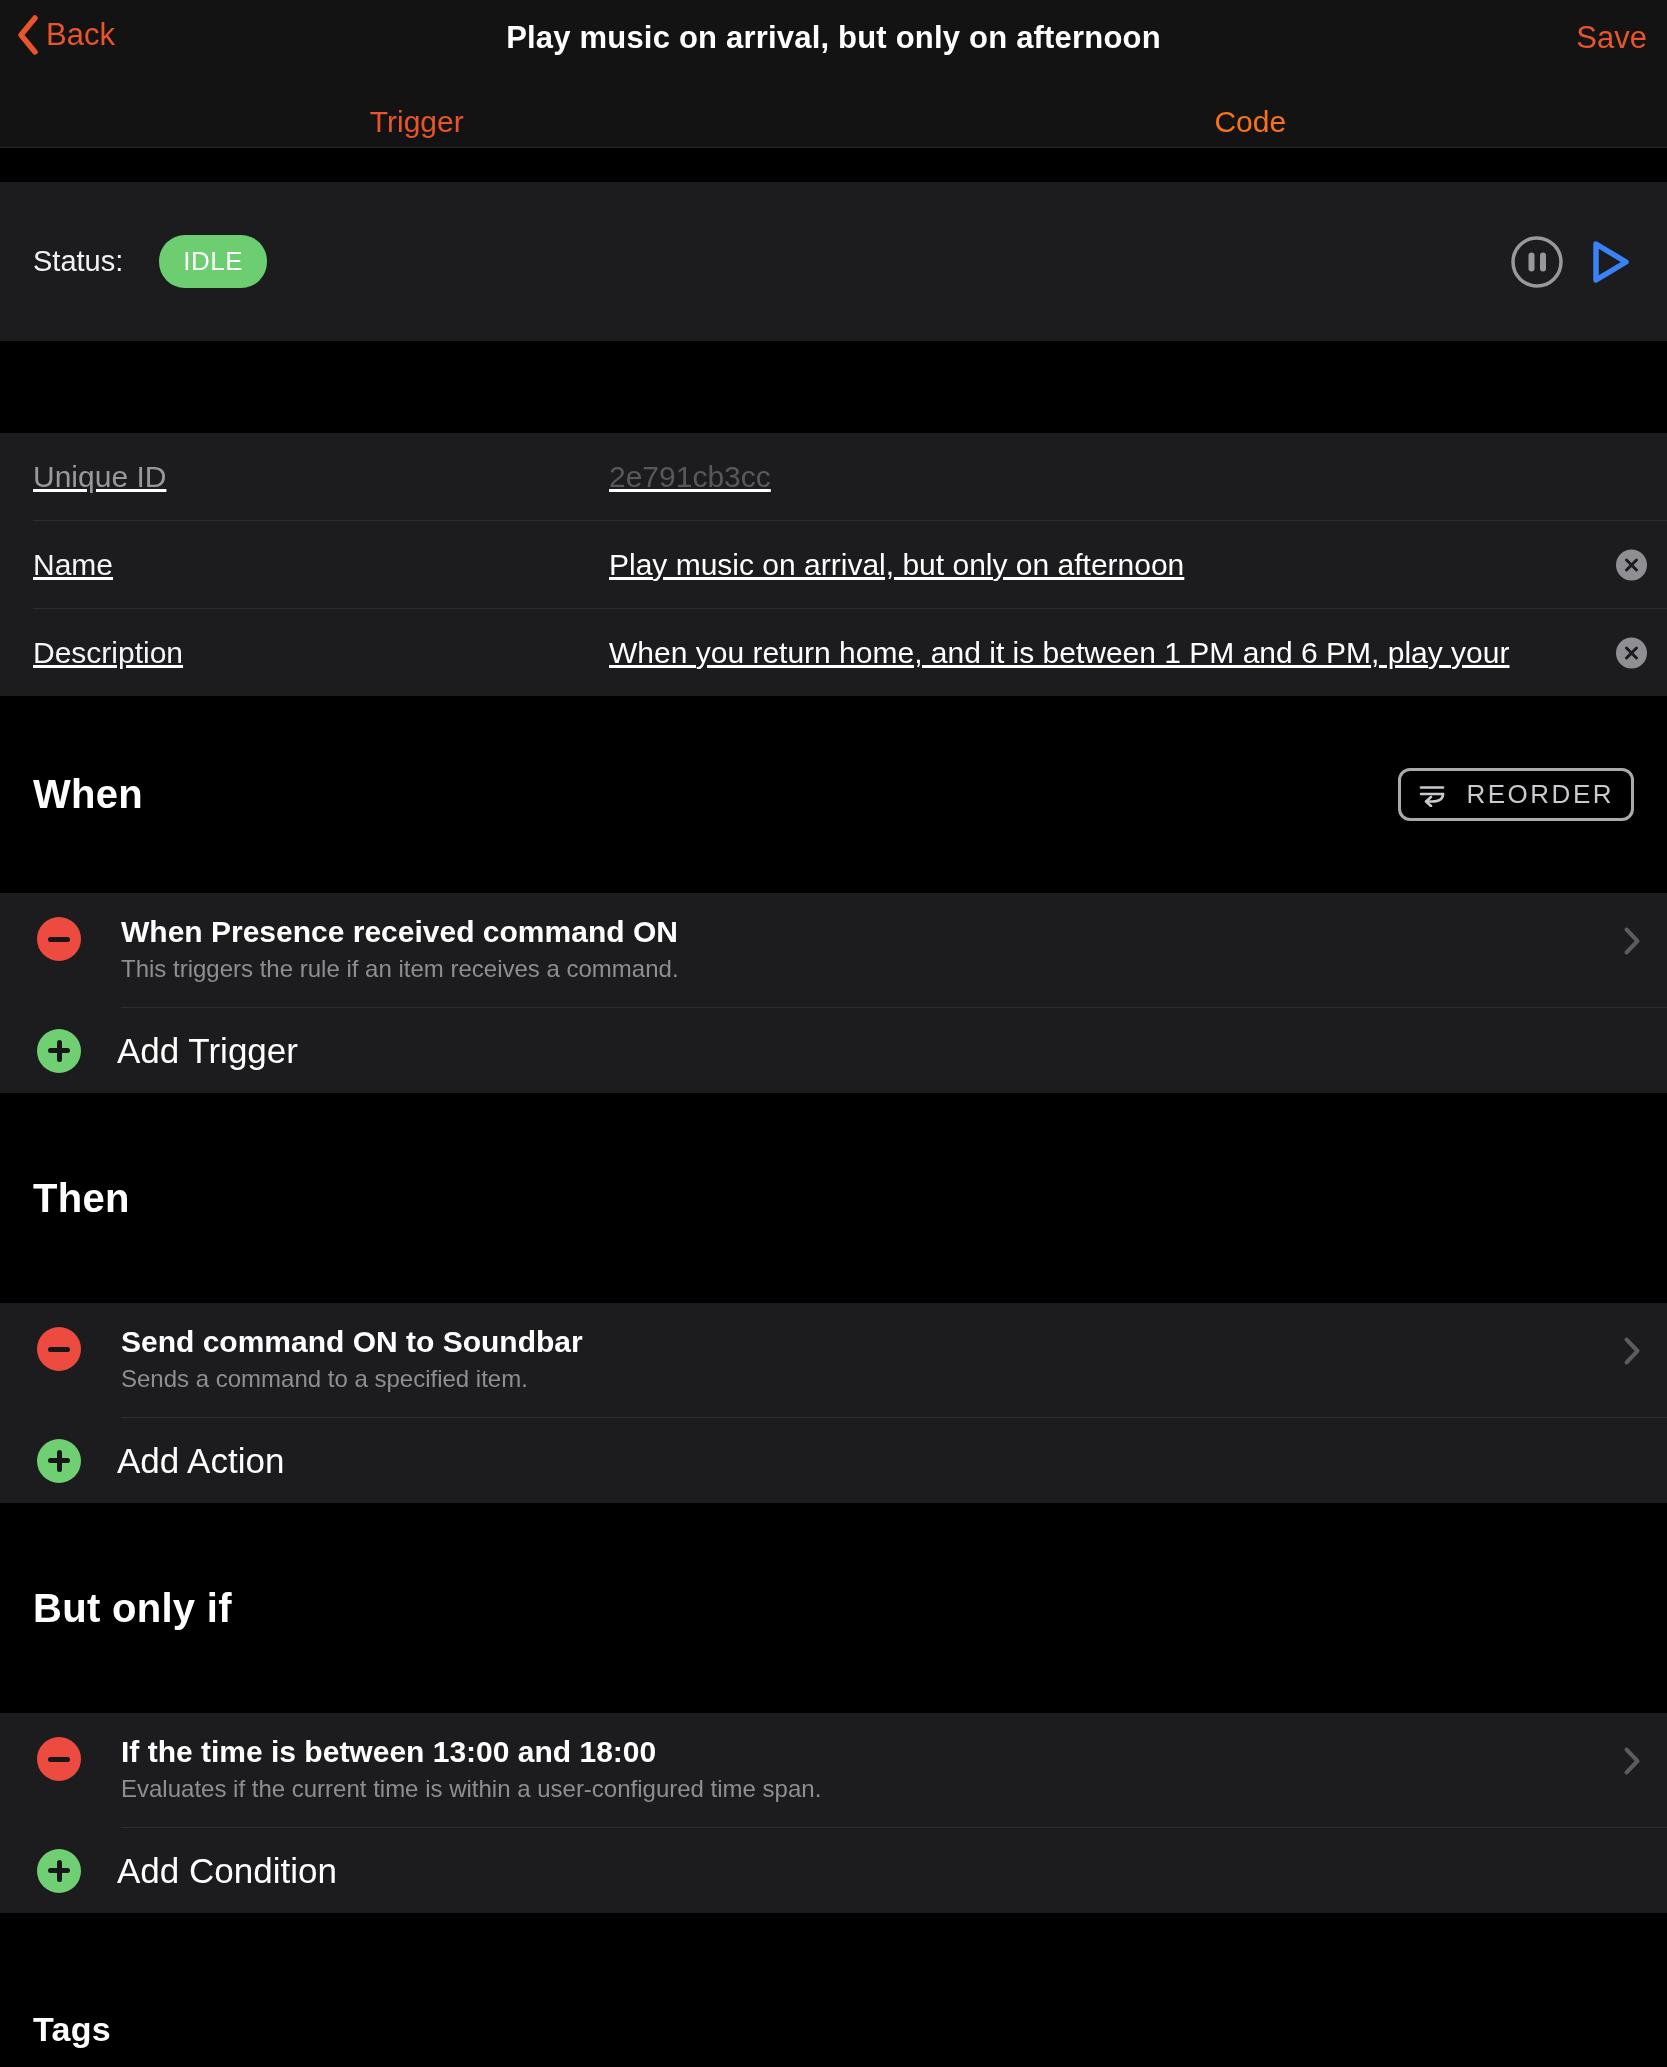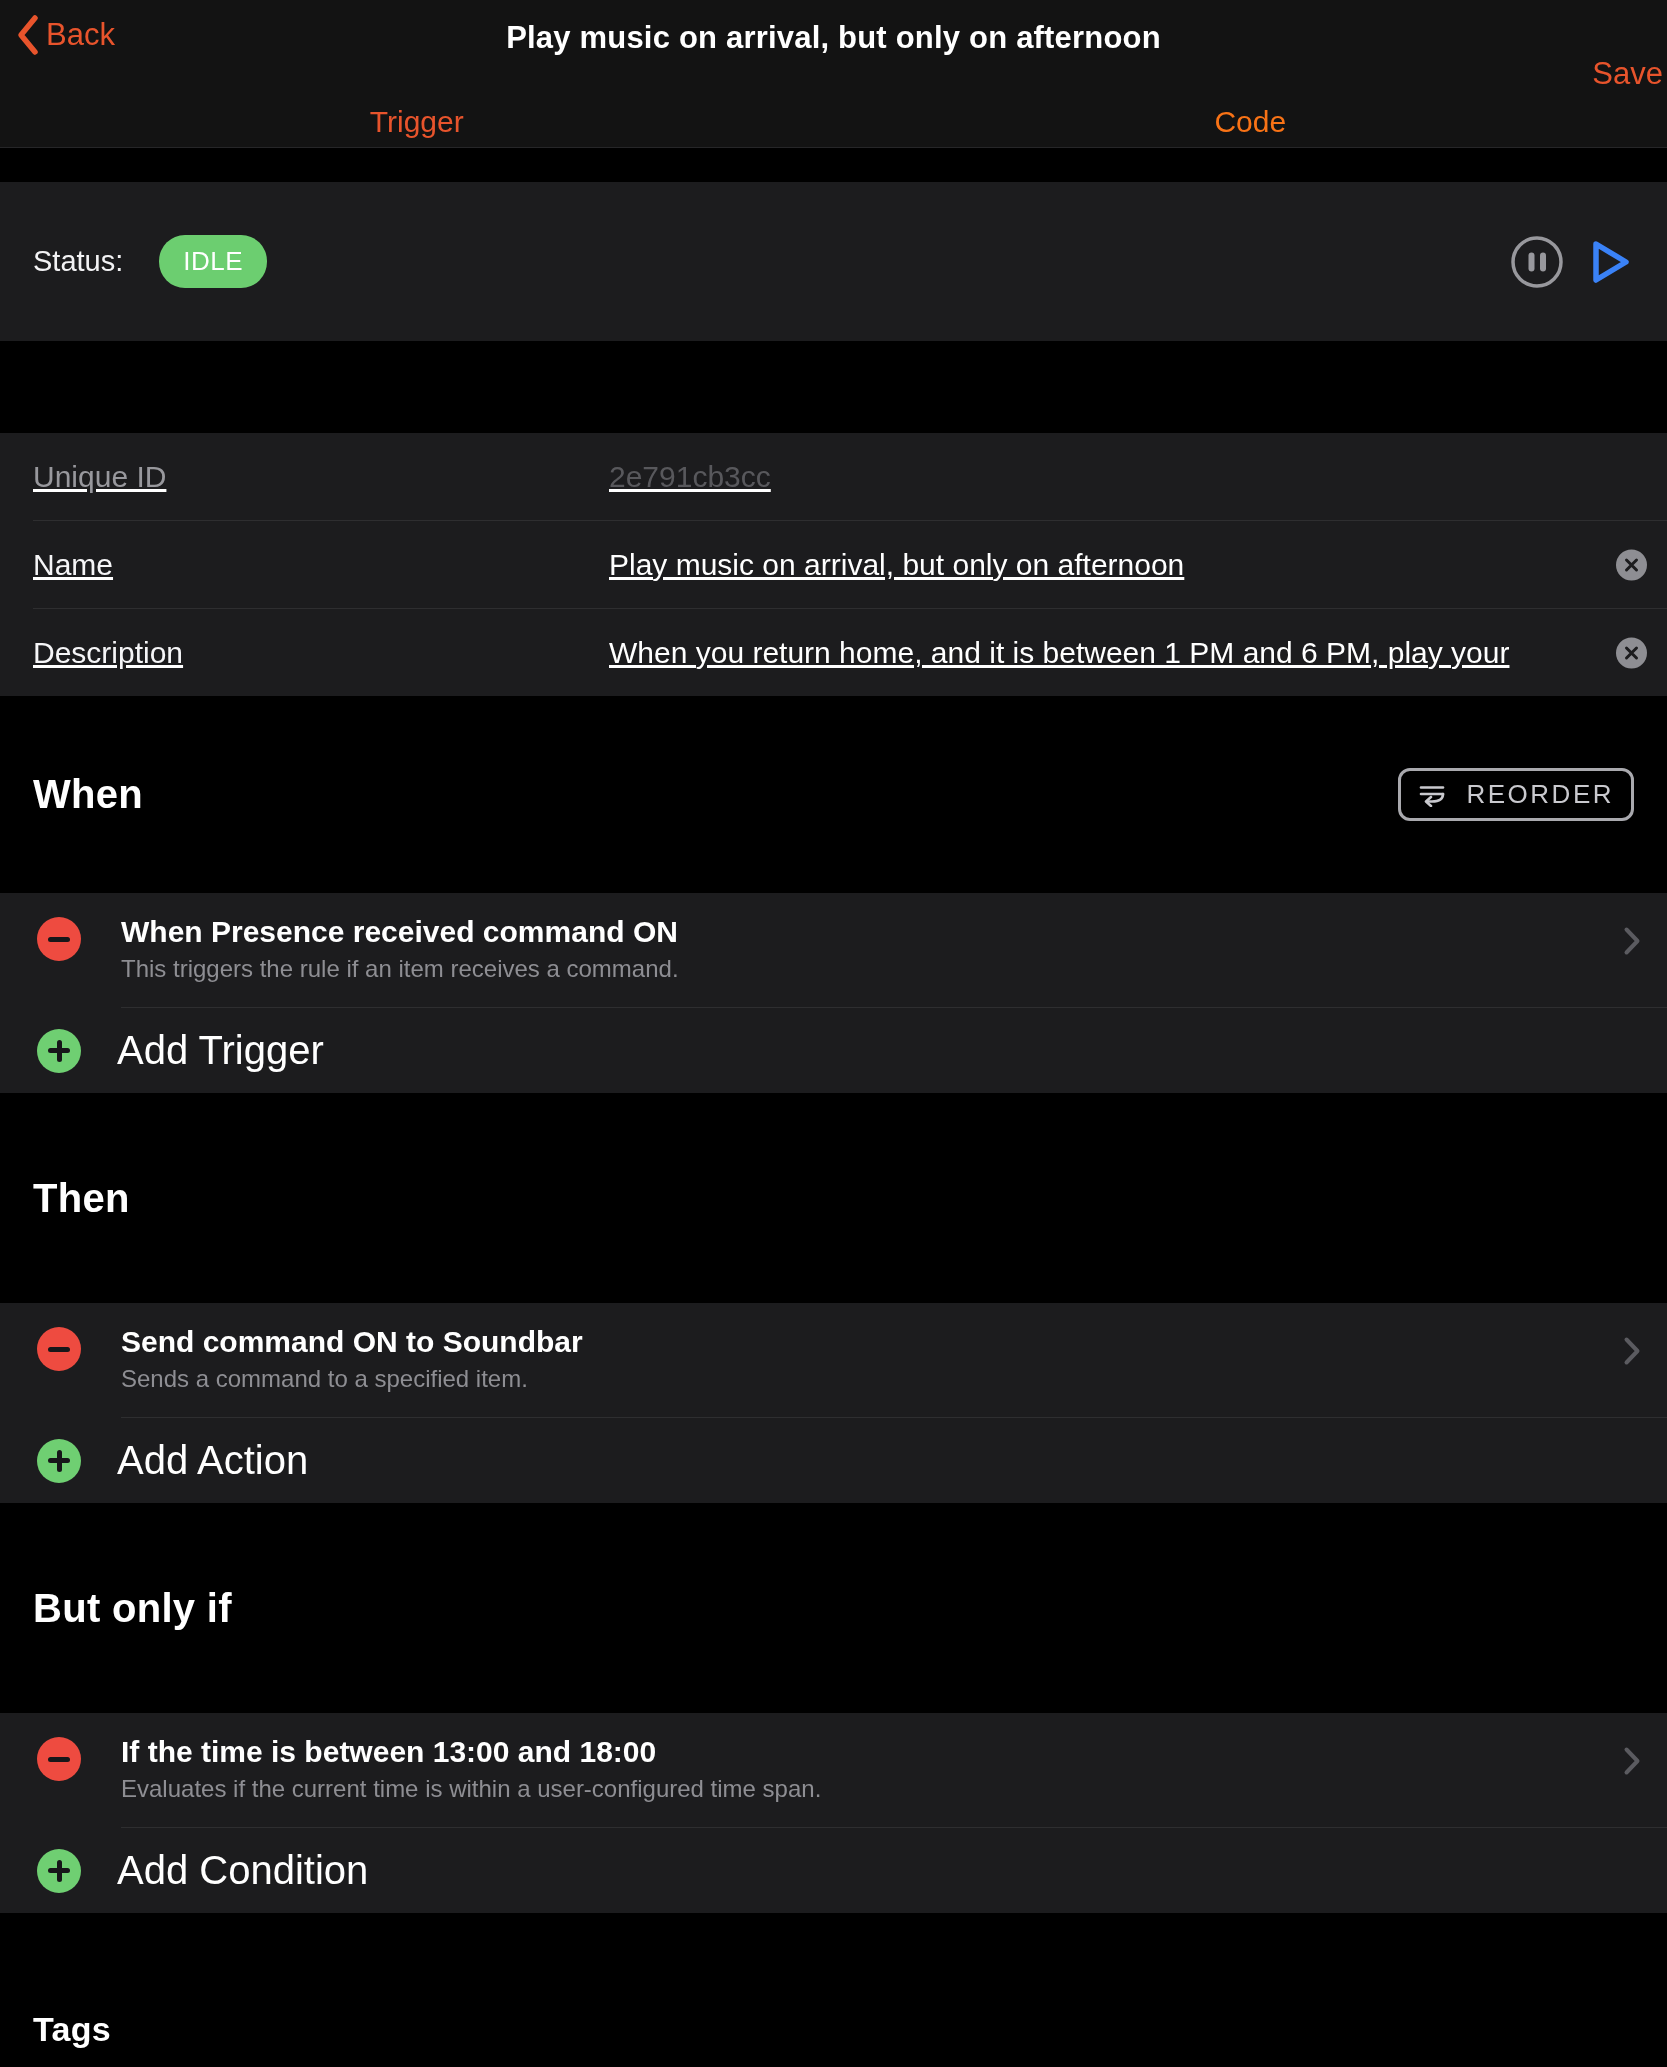--- a/index.html
+++ b/index.html
@@ -8,22 +8,22 @@
     font-family:"Liberation Sans","DejaVu Sans",sans-serif;color:#fff;
     -webkit-font-smoothing:antialiased;
   }
   
   .navbar{height:148px;background:#131313;border-bottom:1px solid #262628;box-sizing:border-box;}
   .nav-top{position:relative;height:76px;}
   .back-button{position:absolute;left:14px;top:14px;display:flex;align-items:center;gap:6px;
     color:var(--accent);font-size:31px;cursor:pointer;}
   .nav-title{position:absolute;left:0;right:0;top:0;height:76px;display:flex;align-items:center;justify-content:center;
     font-size:31px;font-weight:700;letter-spacing:.2px;}
-  .save-button{position:absolute;right:4px;top:14px;height:48px;display:flex;align-items:center;
-    color:var(--accent);font-size:31px;cursor:pointer;margin-top:36px;}
+  .save-button{position:absolute;right:20px;top:14px;height:48px;display:flex;align-items:center;
+    color:var(--accent);font-size:31px;cursor:pointer;}
   .tabs{display:flex;height:92px;}
   .tab{flex:1;display:flex;align-items:center;justify-content:center;font-size:30px;color:#f97316;cursor:pointer;}
   .tab.active{color:var(--accent);}
   
   .panel{background:#1c1c1e;}
   
   .status-panel{margin-top:34px;height:159px;display:flex;align-items:center;padding:0 33px;box-sizing:border-box;text-align:right;}
   .status-label{font-size:29px;color:#f2f2f4;}
   .status-badge{margin-left:36px;background:var(--idle-green);color:#fff;font-size:26px;letter-spacing:.5px;
     padding:11px 24px;border-radius:26px;}
@@ -58,21 +58,21 @@
   .remove-button{background:var(--remove-red);}
   .add-button{position:static;flex:0 0 auto;background:var(--add-green);margin-right:36px;}
   .minus-glyph{display:block;width:22px;height:5px;border-radius:3px;background:#17171a;}
   .plus-glyph{position:relative;display:block;width:22px;height:22px;}
   .plus-glyph::before,.plus-glyph::after{content:"";position:absolute;background:#17171a;border-radius:3px;}
   .plus-glyph::before{left:0;top:8.5px;width:22px;height:5px;}
   .plus-glyph::after{left:8.5px;top:0;width:5px;height:22px;}
   .chevron{position:absolute;right:26px;top:33px;}
   .inner-divider{height:1px;margin-left:121px;background:#2e2e30;}
   .add-row{height:85px;display:flex;align-items:center;padding-left:37px;box-sizing:border-box;cursor:pointer;}
-  .add-label{font-size:40px;color:#fff;}
+  .add-label{font-size:35px;color:#fff;}
   .bottom-strip{height:10px;background:#1c1c1e;border-top:1px solid #2e2e30;box-sizing:border-box;}
 </style>
 </head>
 <body>
 
 <div class="screen">
 
   <header class="navbar">
     <div class="nav-top">
       <div class="back-button">

